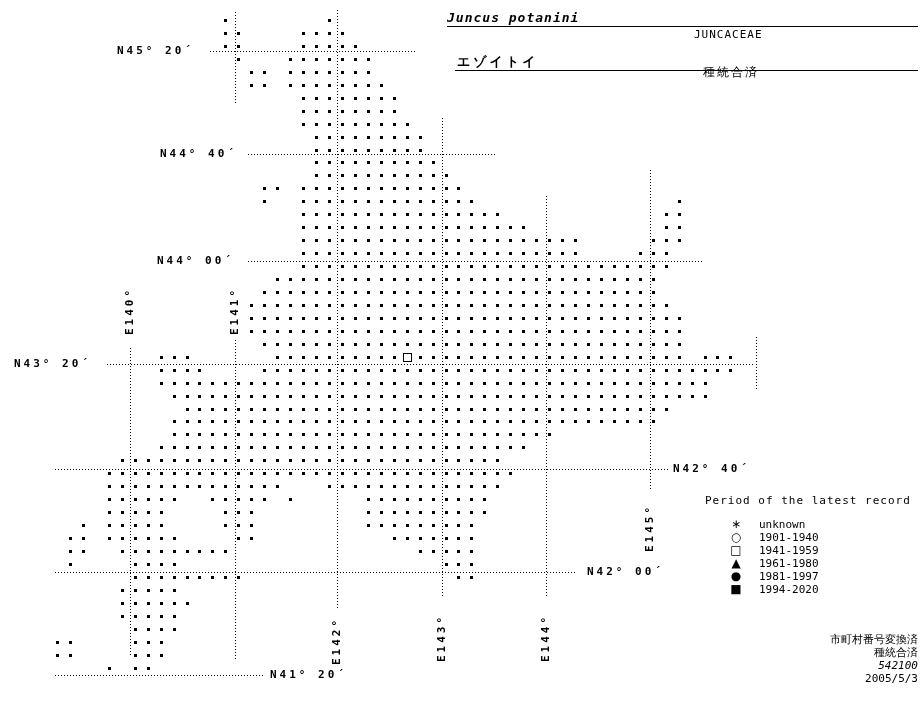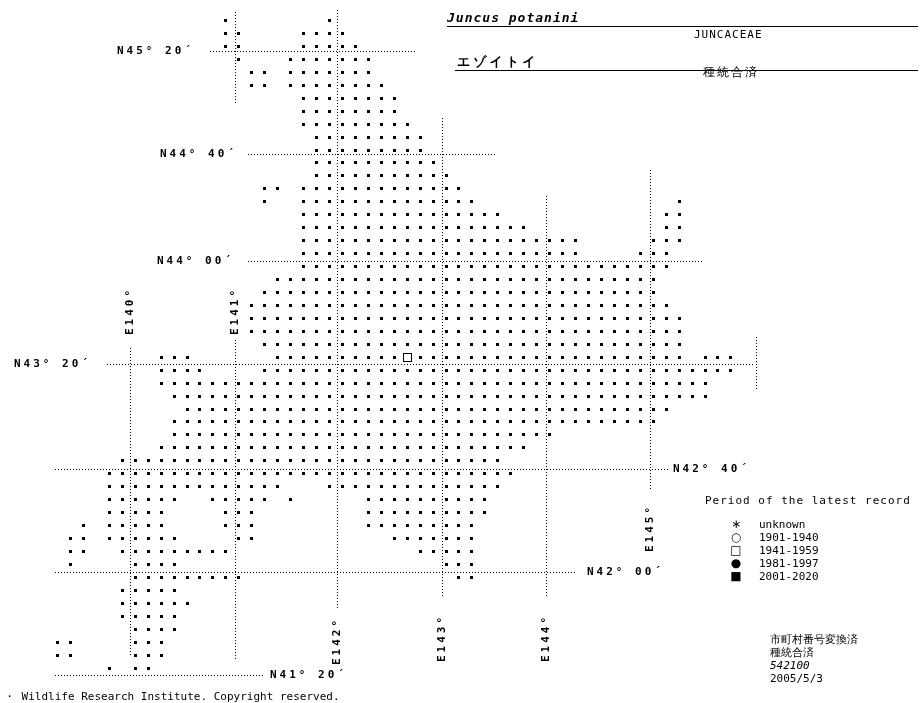--- a/index.html
+++ b/index.html
@@ -29,21 +29,21 @@
              font-family:"DejaVu Sans Mono",sans-serif;}
   
   .legend{position:absolute;left:705px;top:494px;}
   .legend-title{font-size:11px;letter-spacing:1px;white-space:pre;}
   .legend-items{margin-top:11px;}
   .lg-row{height:13px;line-height:13px;font-size:11px;}
   .lg-sym{display:inline-block;width:22px;text-align:center;margin-left:20px;
           font-family:"DejaVu Sans",sans-serif;font-size:12px;}
   .lg-lab{margin-left:12px;white-space:pre;}
   
-  .meta{position:absolute;left:770px;top:633px;width:148px;text-align:left;
+  .meta{position:absolute;left:770px;top:633px;width:148px;text-align:right;
         font-size:11px;line-height:13px;}
   .meta-code{font-style:italic;}
   .copyright{position:absolute;left:4px;top:689px;font-size:11px;white-space:pre;}
 </style>
 </head>
 <body>
 
 <div class="canvas">
 
   <div class="latin-name">Juncus potanini</div>
@@ -1064,26 +1064,26 @@
       <div class="vlabel" style="left: 642px; top: 498px;">E145°</div>
       <div class="vline" style="left: 756px; top: 337px; height: 53px;"></div>
     </div>
 
   <div class="legend">
     <div class="legend-title">Period of the latest record</div>
     <div class="legend-items" id="legend-items">
         <div class="lg-row"><span class="lg-sym">∗</span><span class="lg-lab">unknown</span></div>
         <div class="lg-row"><span class="lg-sym">○</span><span class="lg-lab">1901-1940</span></div>
         <div class="lg-row"><span class="lg-sym">□</span><span class="lg-lab">1941-1959</span></div>
+        <div class="lg-row"><span class="lg-sym">▲</span><span class="lg-lab">1961-1980</span></div>
         <div class="lg-row"><span class="lg-sym">●</span><span class="lg-lab">1981-1997</span></div>
-        <div class="lg-row"><span class="lg-sym">■</span><span class="lg-lab">2001-2020</span></div>
+        <div class="lg-row"><span class="lg-sym">■</span><span class="lg-lab">1994-2020</span></div>
       </div>
   </div>
 
   <div class="meta">
     <div>市町村番号変換済</div>
     <div>種統合済</div>
     <div class="meta-code">542100</div>
     <div>2005/5/3</div>
   </div>
 
-  <div class="copyright">・ Wildlife Research Institute. Copyright reserved.</div>
 </div>
 
 </body></html>

